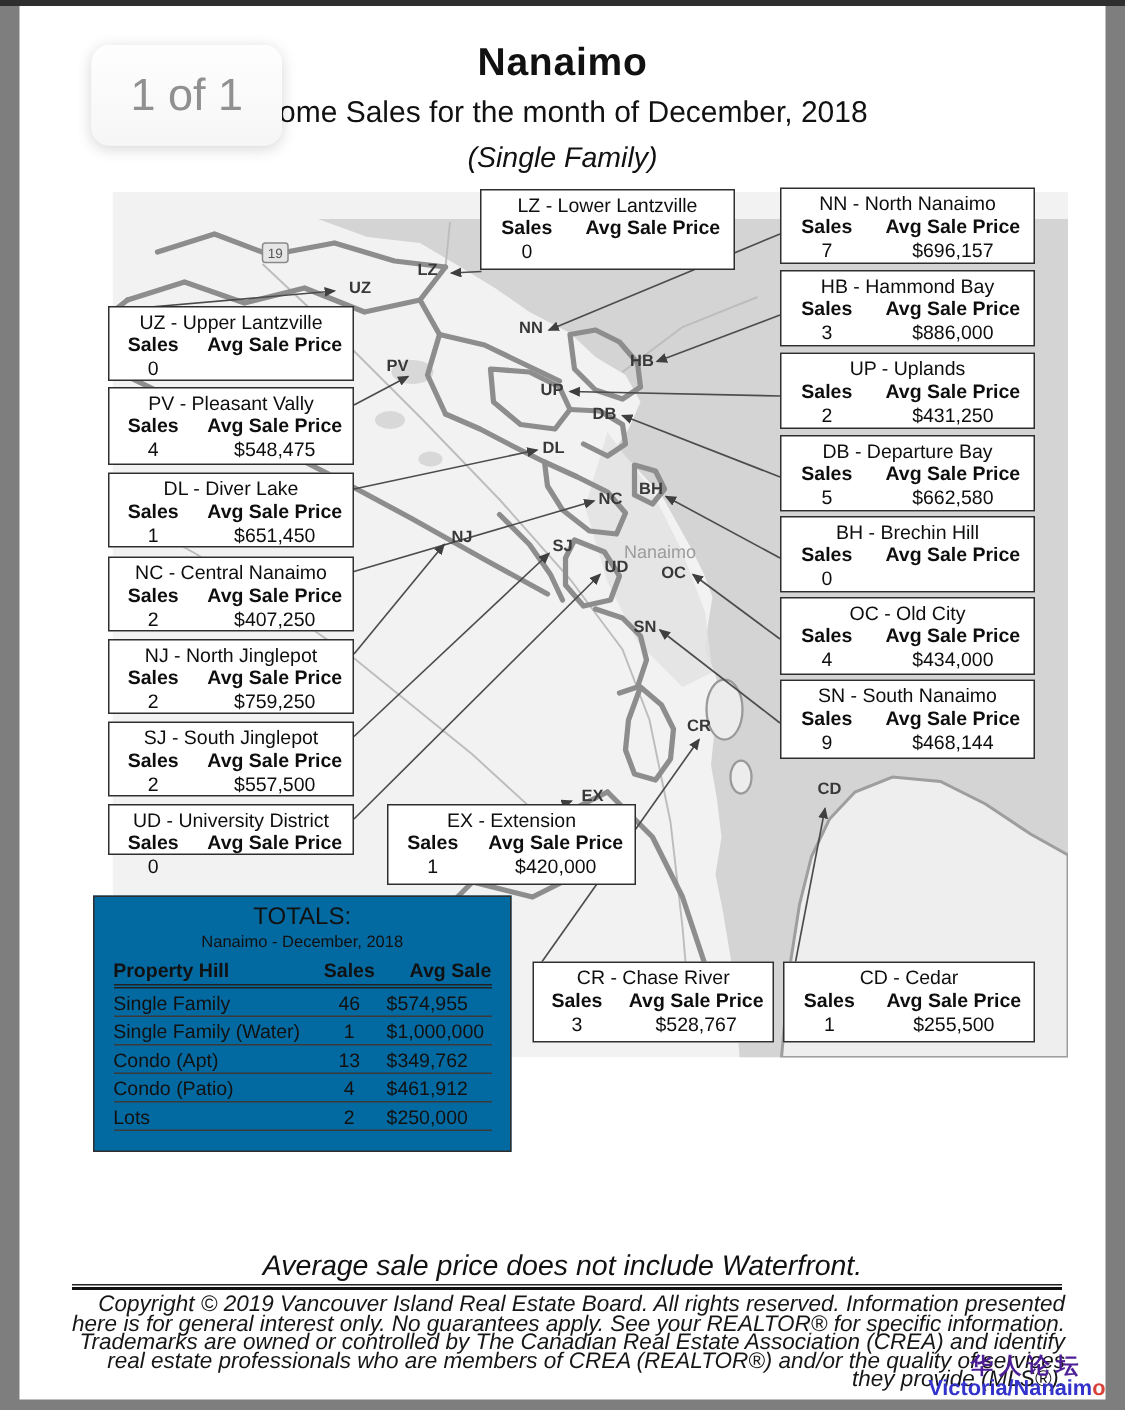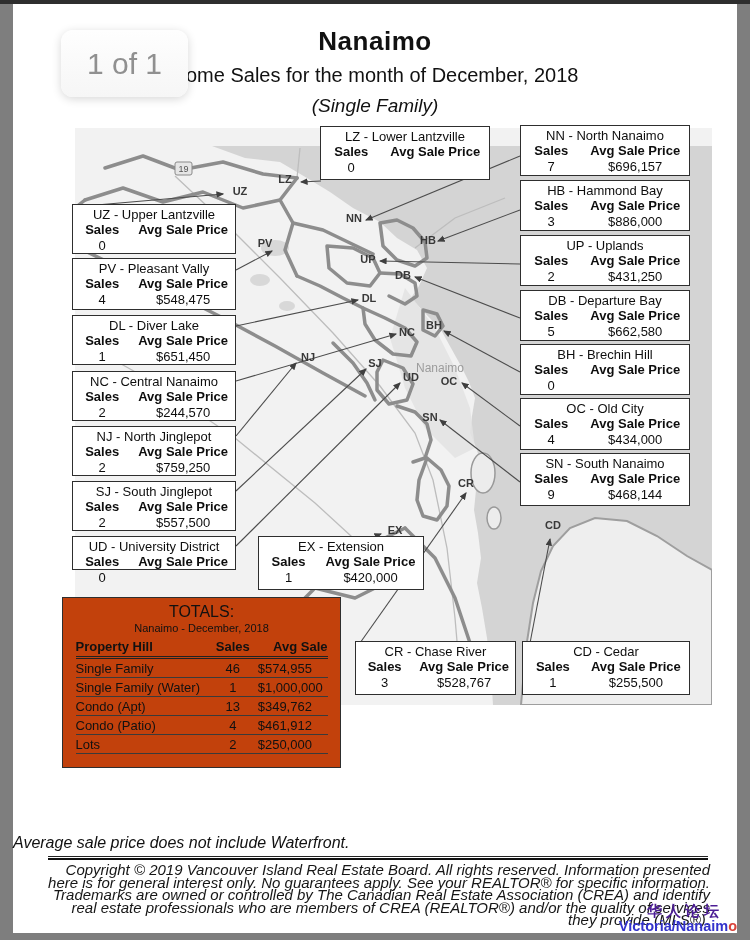--- a/index.html
+++ b/index.html
@@ -35,33 +35,33 @@
     box-sizing:border-box;font-size:13px;color:#0e0e0e;padding-top:2px;z-index:10;
   }
   .rb-title{text-align:center;line-height:15px;white-space:nowrap;}
   .rb-row{display:flex;line-height:16px;}
   .rb-head{font-weight:bold;}
   .rb-c1{width:36%;text-align:center;}
   .rb-c2{width:64%;text-align:center;}
   
   .totals{
     position:absolute;left:49px;top:593px;width:279px;height:171px;
-    background:#c2410c;border:1.8px solid #2e2e2e;box-sizing:border-box;z-index:12;
+    background:#0369a1;border:1.8px solid #2e2e2e;box-sizing:border-box;z-index:12;
   }
   .tot-title{text-align:center;font-size:16px;margin-top:5px;}
   .tot-sub{text-align:center;font-size:11px;margin-top:1px;}
   .tot-table{border-collapse:collapse;margin:4px auto 0 auto;width:252px;font-size:13px;}
   .tot-table th{font-weight:bold;border-bottom:3px double #222;padding:1px 0 2px 0;}
   .tot-table td{border-bottom:1px solid #3a3a3a;padding:1.5px 0;}
   .tt-name{text-align:left;width:140px;}
   .tt-sales{text-align:center;width:42px;}
   .tt-avg-h{text-align:right;width:70px;}
   .tt-avg{text-align:left;padding-left:4px !important;width:70px;}
   
-  .foot-note{position:absolute;left:0;top:830px;width:100%;text-align:left;font-size:16px;font-style:italic;}
+  .foot-note{position:absolute;left:0;top:830px;width:100%;text-align:center;font-size:19px;font-style:italic;}
   .foot-rule{position:absolute;left:35px;top:852px;width:660px;height:1px;border-top:1px solid #222;border-bottom:2px solid #111;}
   .foot-copy{
     position:absolute;left:27px;top:860px;width:670px;text-align:right;
     font-size:15px;font-style:italic;line-height:12.5px;color:#161616;
   }
   
   .wm{position:absolute;right:0;bottom:0;text-align:right;line-height:1;z-index:20;}
   .wm-cn{font-size:15px;font-weight:bold;letter-spacing:4px;margin-right:14px;}
   .wm-en{font-size:14.5px;font-weight:bold;margin-top:1px;}
   .map-label{font-size:11px;font-weight:bold;fill:#383838;}
@@ -301,21 +301,21 @@
         </div>
       </div>
       <div class="rbox" style="left: 59px; top: 367px; width: 164px; height: 50px;">
         <div class="rb-title">NC - Central Nanaimo</div>
         <div class="rb-row rb-head">
           <span class="rb-c1">Sales</span>
           <span class="rb-c2">Avg Sale Price</span>
         </div>
         <div class="rb-row">
           <span class="rb-c1">2</span>
-          <span class="rb-c2">$244,570</span>
+          <span class="rb-c2">$407,250</span>
         </div>
       </div>
       <div class="rbox" style="left: 59px; top: 422px; width: 164px; height: 50px;">
         <div class="rb-title">NJ - North Jinglepot</div>
         <div class="rb-row rb-head">
           <span class="rb-c1">Sales</span>
           <span class="rb-c2">Avg Sale Price</span>
         </div>
         <div class="rb-row">
           <span class="rb-c1">2</span>

